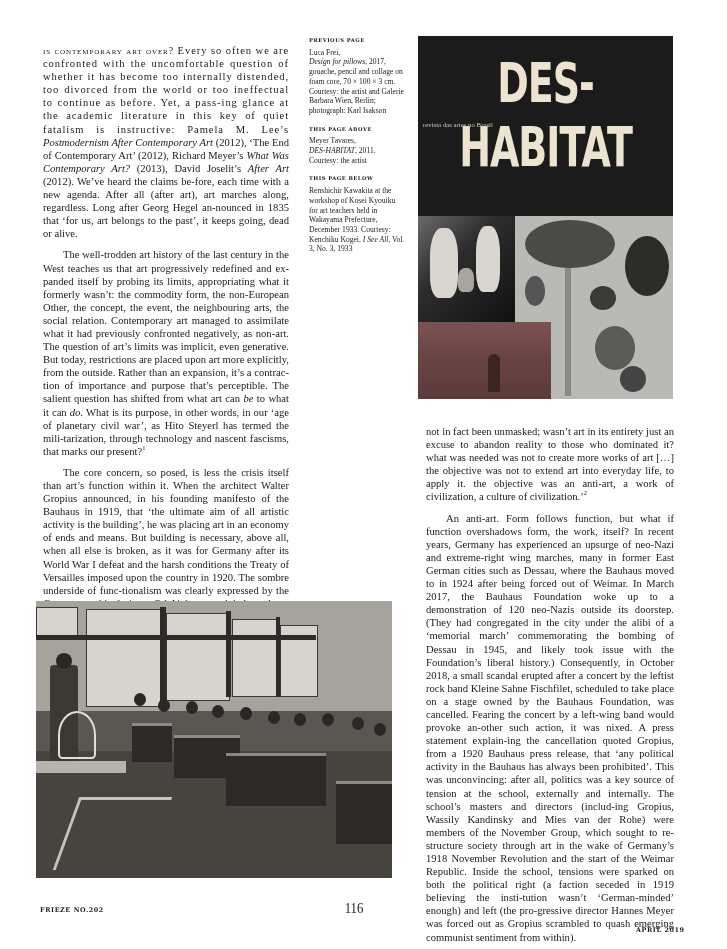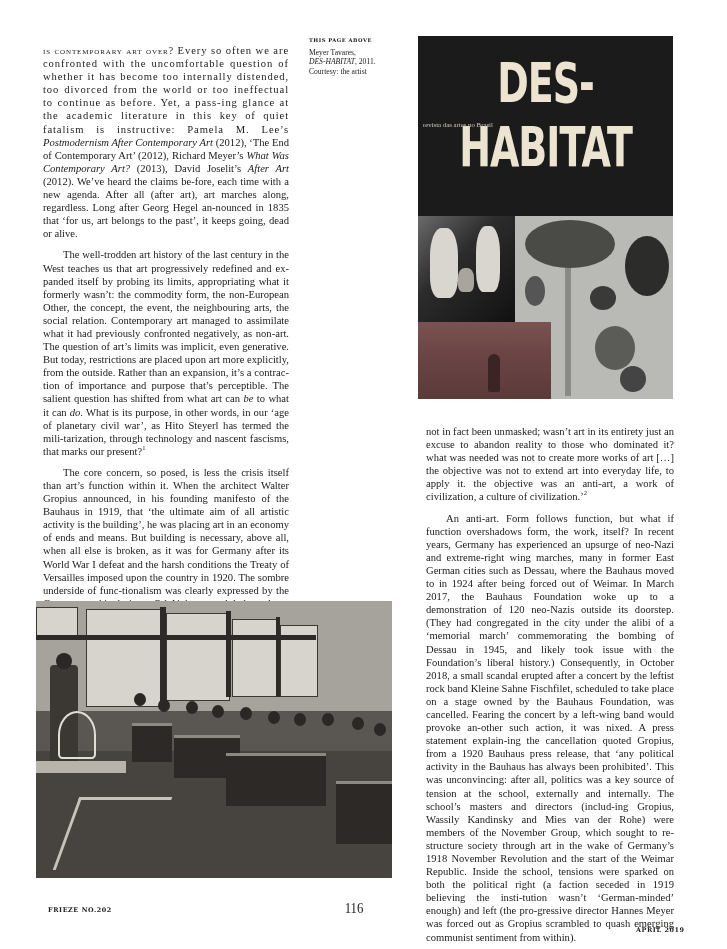--- a/index.html
+++ b/index.html
@@ -49,39 +49,48 @@
                background: #5a5753; overflow: hidden; }
   .win { position: absolute; background: #d7d4ce; border: 1px solid #3a3835; }
   .beam { position: absolute; background: #2d2a27; }
   .desk { position: absolute; background: #2c2926; border-top: 3px solid #8d8982; }
   .head { position: absolute; width: 12px; height: 13px; border-radius: 50%; background: #2a2724; }
   .body-s { position: absolute; background: #3b3834; border-radius: 4px 4px 0 0; }
 
   
   #footer-left, #footer-right { position: absolute; top: 906px; font-family: "DejaVu Serif", serif;
                  font-weight: bold; font-size: 6.4px; letter-spacing: 0.6px; }
-  #footer-left { left: 48px; }
+  #footer-left { left: 40px; }
   #footer-right { left: 636px; margin-top: 20px; }
   #footer-page { position: absolute; left: 343px; top: 900px; font-family: "Liberation Serif", serif;
                  font-size: 15px; transform: scaleX(0.85); }
 </style>
 </head>
 <body>
 
 <div id="left-col" class="col">
   <p class="first"><span class="smallcaps lead">IS CONTEMPORARY ART OVER?</span><span class="lead"> Every so often we are confronted with the uncomfortable question of whether it has become too internally distended, too divorced from the world or too ineffectual to continue as before. Yet, a pass-ing glance at the academic literature in this key of quiet fatalism is instructive: Pamela M. Lee’s </span><i>Postmodernism After Contemporary Art</i><span> (2012), ‘The End of Contemporary Art’ (2012), Richard Meyer’s </span><i>What Was Contemporary Art?</i><span> (2013), David Joselit’s </span><i>After Art</i><span> (2012). We’ve heard the claims be-fore, each time with a new agenda. After all (after art), art marches along, regardless. Long after Georg Hegel an-nounced in 1835 that ‘for us, art belongs to the past’, it keeps going, dead or alive.</span></p>
   <p><span>The well-trodden art history of the last century in the West teaches us that art progressively redefined and ex-panded itself by probing its limits, appropriating what it formerly wasn’t: the commodity form, the non-European Other, the concept, the event, the neighbouring arts, the social relation. Contemporary art managed to assimilate what it had previously confronted negatively, as non-art. The question of art’s limits was implicit, even generative. But today, restrictions are placed upon art more explicitly, from the outside. Rather than an expansion, it’s a contrac-tion of importance and purpose that’s perceptible. The salient question has shifted from what art can </span><i>be</i><span> to what it can </span><i>do</i><span>. What is its purpose, in other words, in our ‘age of planetary civil war’, as Hito Steyerl has termed the mili-tarization, through technology and nascent fascisms, that marks our present?</span><sup>1</sup></p>
   <p>The core concern, so posed, is less the crisis itself than art’s function within it. When the architect Walter Gropius announced, in his founding manifesto of the Bauhaus in 1919, that ‘the ultimate aim of all artistic activity is the building’, he was placing art in an economy of ends and means. But building is necessary, above all, when all else is broken, as it was for Germany after its World War I defeat and the harsh conditions the Treaty of Versailles imposed upon the country in 1920. The sombre underside of func-tionalism was clearly expressed by the German graphic designer Otl Aicher one global war later. Reflecting on his co-founding of the Ulm School of Design in 1953, one of the key second-wave Bauhaus establishments in Germany, he wrote (rejecting, on democratic grounds, the use of up-per case): ‘we had to ask whether a culture and an art that ignored the true human problems of a postwar era had</p>
 </div>
 
 <div id="captions">
   <div class="cap-block">
+    <div class="cap-label">PREVIOUS PAGE</div>
+    <span>Luca Frei,</span><br>
+    <i>Design for pillows</i><span>, 2017, gouache, pencil and collage on foam core, 70 × 100 × 3 cm. Courtesy: the artist and Galerie Barbara Wien, Berlin; photograph: Karl Isakson</span>
+  </div>
+  <div class="cap-block">
     <div class="cap-label">THIS PAGE ABOVE</div>
     <span>Meyer Tavares,</span><br>
     <i>DES-HABITAT</i><span>, 2011. Courtesy: the artist</span>
+  </div>
+  <div class="cap-block">
+    <div class="cap-label">THIS PAGE BELOW</div>
+    <span>Renshichir Kawakita at the workshop of Kosei Kyouiku for art teachers held in Wakayama Prefecture, December 1933. Courtesy: Kenchiku Kogei, </span><i>I See All</i><span>, Vol. 3, No. 3, 1933</span>
   </div>
 </div>
 
 <div id="habitat">
   <div id="habitat-title">DES-HABITAT</div>
   <div id="habitat-sub">revista das artes no Brasil</div>
 
   <div id="collage-figurines">
     <div class="fig" style="left:12px;top:12px;width:28px;height:70px;"></div>
     <div class="fig" style="left:58px;top:10px;width:24px;height:66px;"></div>

